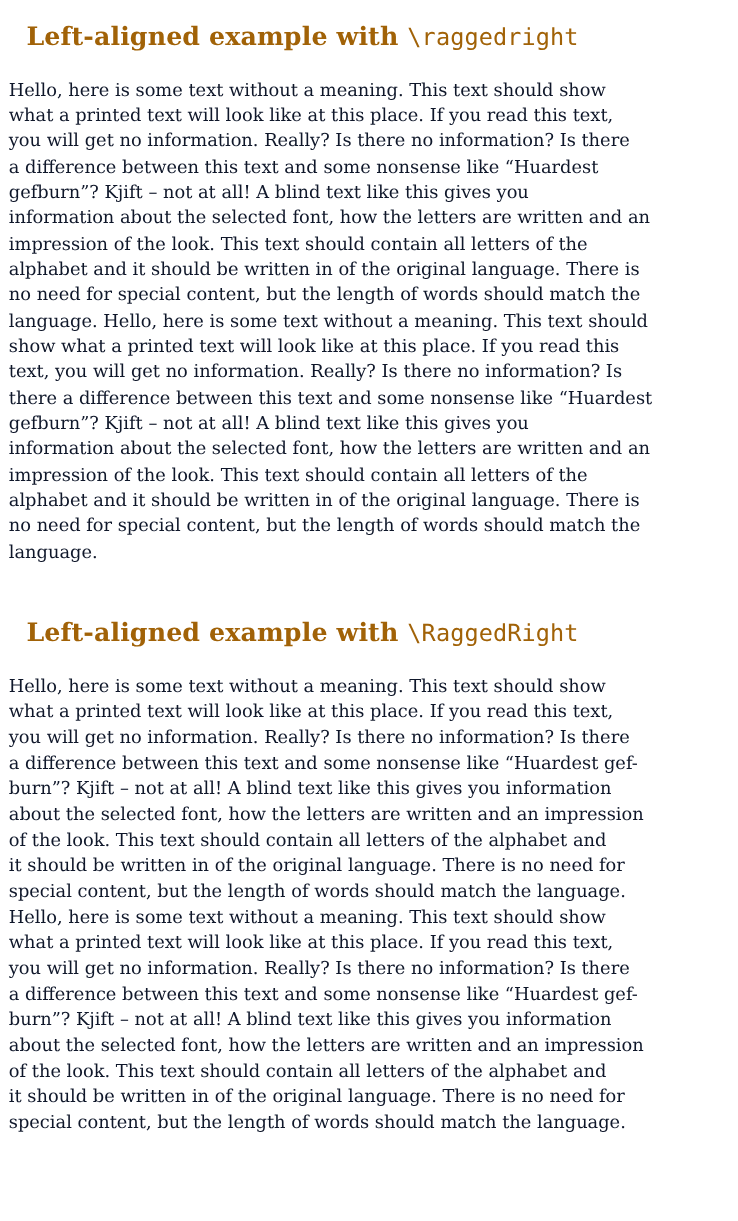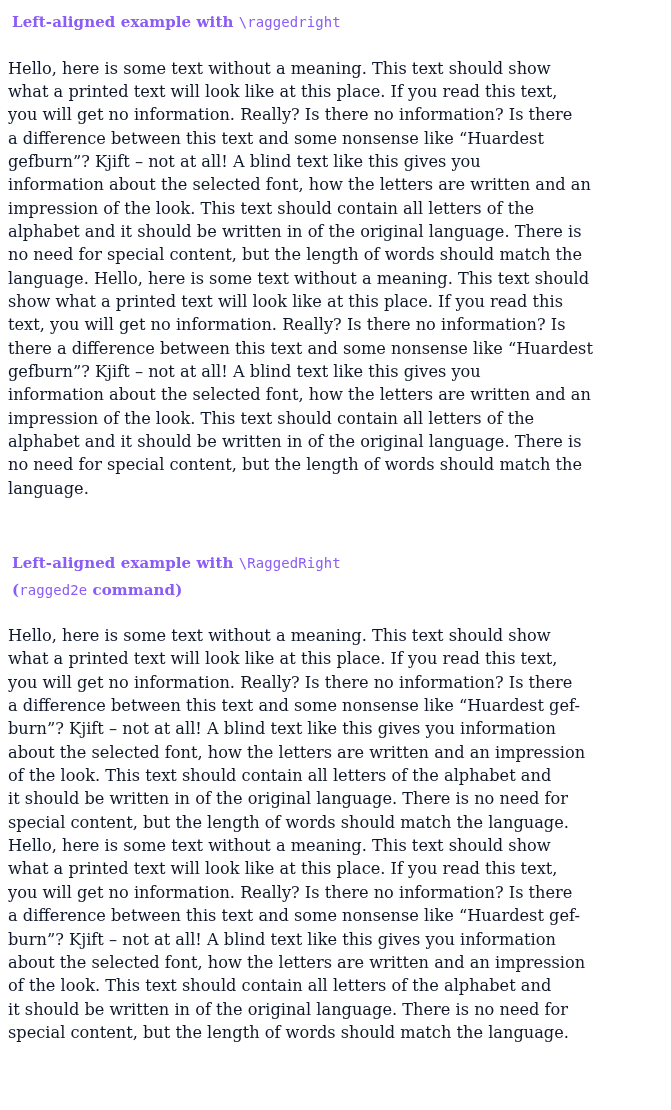--- a/index.html
+++ b/index.html
@@ -12,25 +12,25 @@
     height: 1110px;
     overflow: hidden;
     box-sizing: border-box;
     font-family: "DejaVu Serif", "Liberation Serif", serif;
     color: #1a1a1a;
   }
   .page {
     padding: 5px 10px 0 8px;
   }
   .section-heading {
-    margin: 4px;
-    font-size: 15px;
+    margin: 16px;
+    font-size: 23px;
     font-weight: 700;
     line-height: 26.5px;
-    color: #8b5cf6;
+    color: #a16207;
     letter-spacing: 0.1px;
   }
   .heading-sub {
     display: block;
   }
   .tt {
     font-family: "DejaVu Sans Mono", "Liberation Mono", monospace;
     font-weight: 400;
     font-size: 0.93em;
   }
@@ -85,21 +85,20 @@
 information about the selected font, how the letters are written and an
 impression of the look. This text should contain all letters of the
 alphabet and it should be written in of the original language. There is
 no need for special content, but the length of words should match the
 language.</p>
   </div>
 
   <div class="section-2">
     <h1 class="section-heading">
       <span class="heading-main"><span>Left-aligned example with </span><span class="tt">\RaggedRight</span></span>
-      <span class="heading-sub"><span>(</span><span class="tt">ragged2e</span><span> command)</span></span>
     </h1>
     <p class="body-paragraph">Hello, here is some text without a meaning. This text should show
 what a printed text will look like at this place. If you read this text,
 you will get no information. Really? Is there no information? Is there
 a difference between this text and some nonsense like “Huardest gef-
 burn”? Kjift – not at all! A blind text like this gives you information
 about the selected font, how the letters are written and an impression
 of the look. This text should contain all letters of the alphabet and
 it should be written in of the original language. There is no need for
 special content, but the length of words should match the language.

